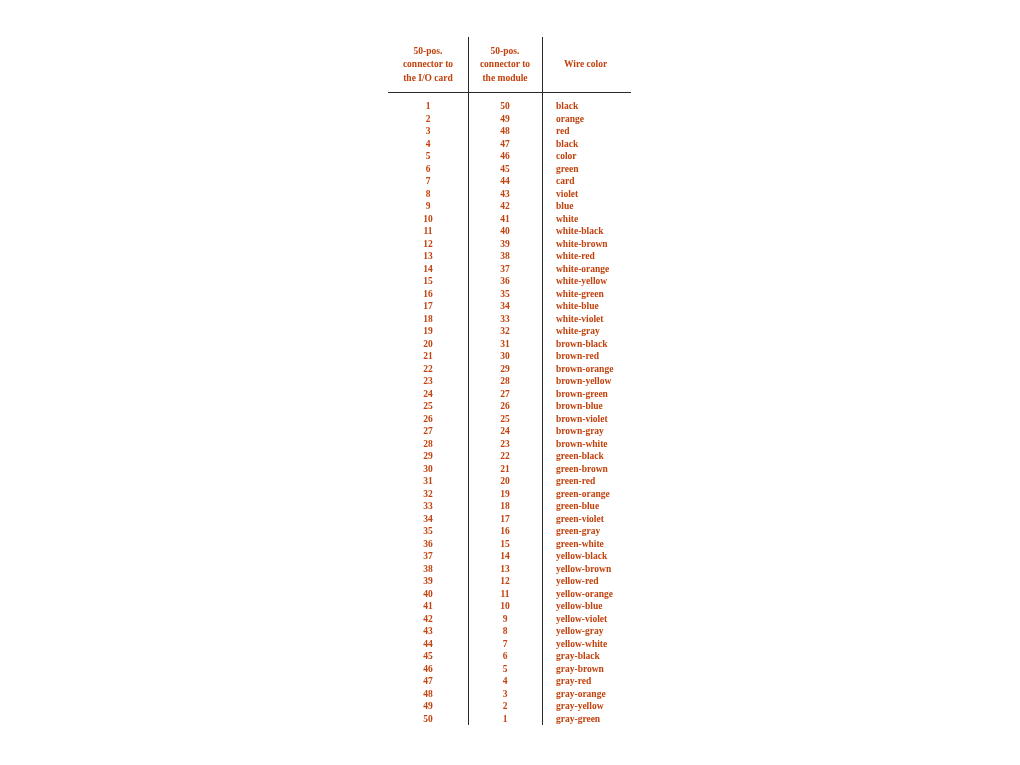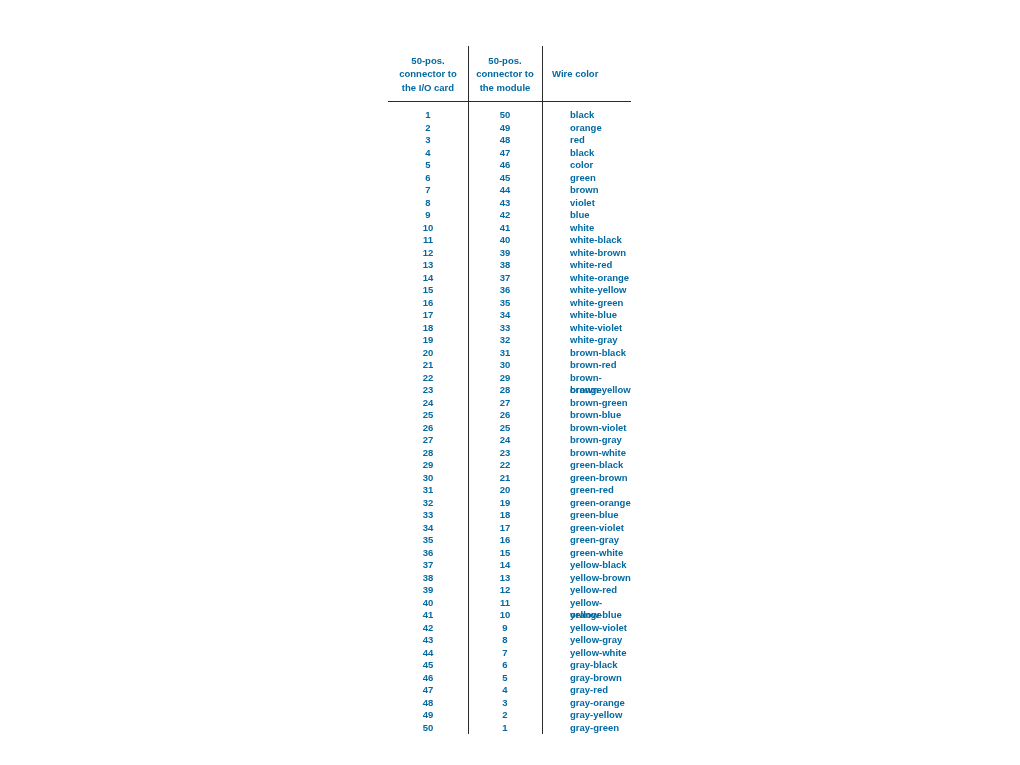--- a/index.html
+++ b/index.html
@@ -9,23 +9,24 @@
     font-family: "Liberation Sans", sans-serif;
     overflow: hidden;
   }
   .page {
     position: relative;
     width: 1020px; height: 765px;
     background: #ffffff;
   }
   .wiretable {
     position: absolute;
-    left: 388px; top: 46px;
+    left: 388px; top: 37px;
     width: 243px; height: 688px;
-    color: #0369a1;
+    color: #c2410c;
+    font-family: Liberation Serif, serif;
   }
   .vline {
     position: absolute;
     top: 0; bottom: 0;
     width: 1px;
     background: #2a2a2a;
   }
   .vline1 { left: 80px; }
   .vline2 { left: 154px; }
   .thead {
@@ -37,21 +38,21 @@
   .th {
     font-size: 9.5px;
     font-weight: bold;
     line-height: 13.5px;
     white-space: pre-line;
     display: flex;
     align-items: center;
   }
   .th.col1 { width: 80px; justify-content: center; text-align: center; }
   .th.col2 { width: 74px; justify-content: center; text-align: center; }
-  .th.col3 { flex: 1; justify-content: flex-start; padding-left: 10px; text-align: left; }
+  .th.col3 { flex: 1; justify-content: flex-start; padding-left: 22px; text-align: left; }
   .header-rule {
     position: absolute;
     left: 0; top: 55px;
     width: 100%; height: 1px;
     background: #2a2a2a;
   }
   .tbody {
     position: absolute;
     left: 0; top: 63px;
     width: 100%;
@@ -61,21 +62,21 @@
     height: 12.5px;
     line-height: 12.5px;
   }
   .td {
     font-size: 9.5px;
     font-weight: bold;
     line-height: 12.5px;
   }
   .td.col1 { width: 80px; text-align: center; }
   .td.col2 { width: 74px; text-align: center; }
-  .td.col3 { flex: 1; text-align: left; padding-left: 28px; }
+  .td.col3 { flex: 1; text-align: left; padding-left: 14px; }
 </style>
 </head>
 <body>
 
 <div class="page">
   <div class="wiretable">
 
     <div class="thead">
       <div class="th col1">50-pos.
 connector to
@@ -115,21 +116,21 @@
           <div class="td col3">color</div>
         </div>
         <div class="trow">
           <div class="td col1">6</div>
           <div class="td col2">45</div>
           <div class="td col3">green</div>
         </div>
         <div class="trow">
           <div class="td col1">7</div>
           <div class="td col2">44</div>
-          <div class="td col3">brown</div>
+          <div class="td col3">card</div>
         </div>
         <div class="trow">
           <div class="td col1">8</div>
           <div class="td col2">43</div>
           <div class="td col3">violet</div>
         </div>
         <div class="trow">
           <div class="td col1">9</div>
           <div class="td col2">42</div>
           <div class="td col3">blue</div>

